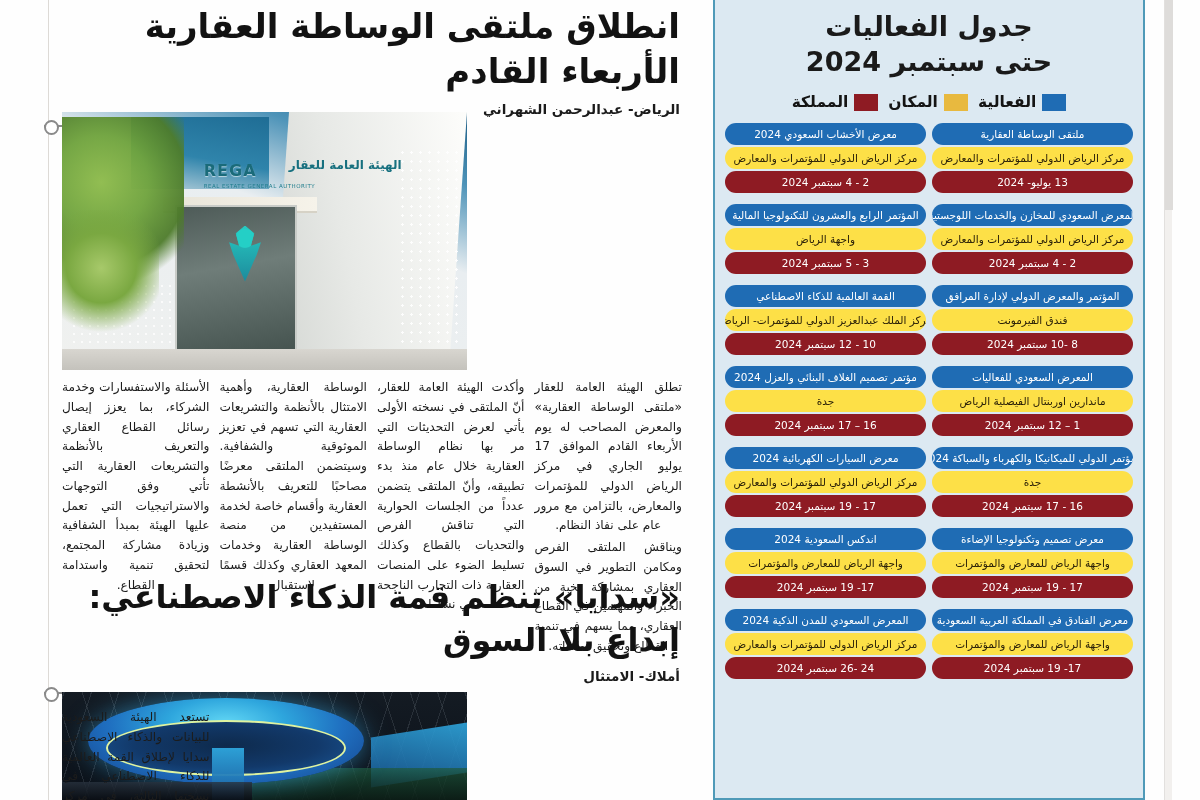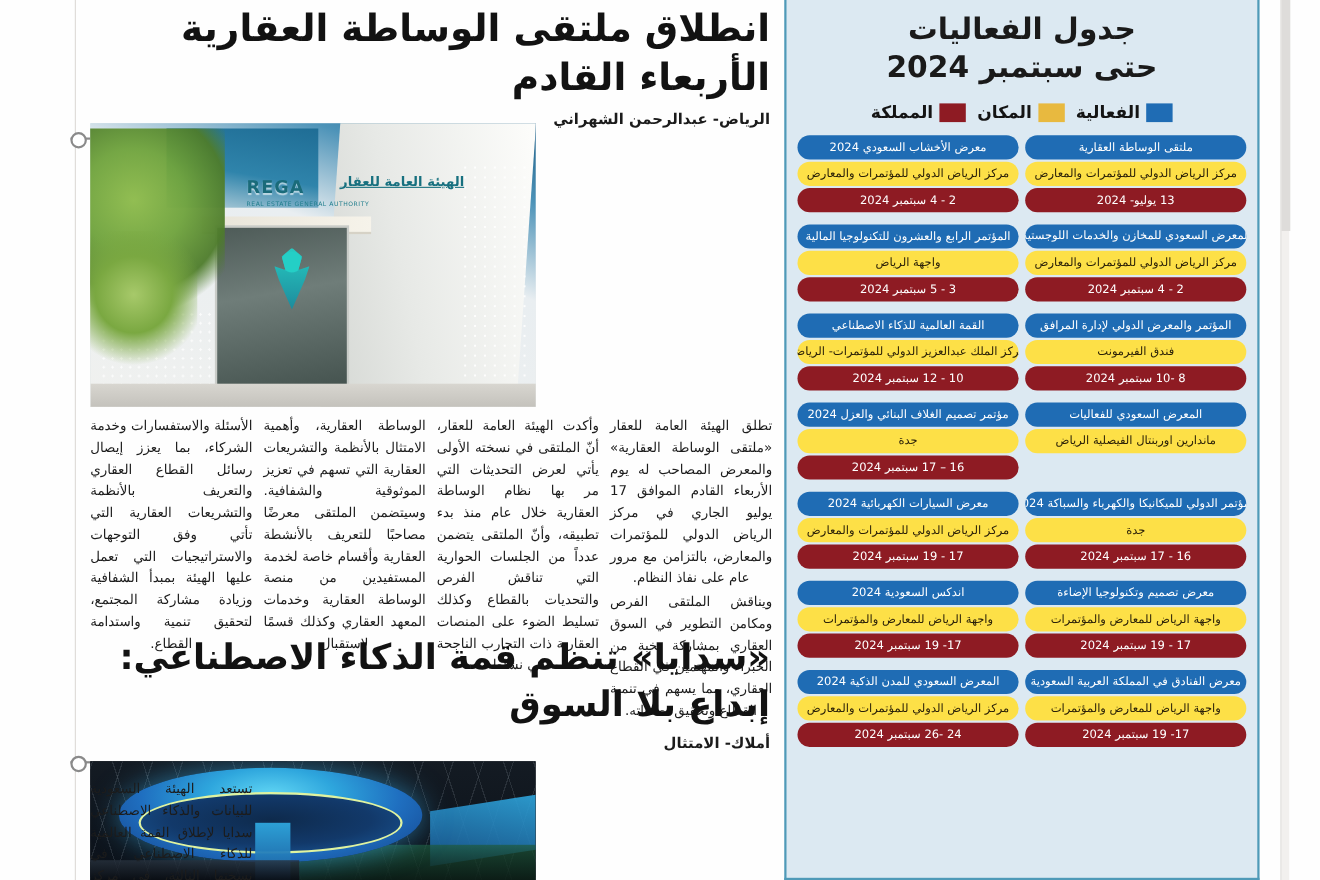--- a/index.html
+++ b/index.html
@@ -117,21 +117,20 @@
     width: 8px; height: 210px;
     background: #dedcda;
   }
 
   
   .article-area {
     position: absolute;
     top: 0; left: 0;
     width: 700px; height: 800px;
     padding: 0 16px 0 0;
-    margin-left: 20px;
   }
   .v-divider {
     position: absolute;
     top: 0; left: 48px;
     width: 1px; height: 800px;
     background: #dddad6;
   }
 
   .headline {
     font-size: 34px;
@@ -237,21 +236,21 @@
     color:#1a6b7a; font-size:16px; font-weight:bold; letter-spacing:1px;
     text-shadow:0 1px 1px rgba(255,255,255,.6);
     white-space: nowrap;
   }
   .ph1-logo-sub {
     position:absolute; top:27.5%; left:35%;
     color:#1f7d8c; font-size:5.5px; letter-spacing:.5px; white-space: nowrap;
   }
   .ph1-logo-ar {
     position:absolute; top:18%; left:56%;
-    color:#17707f; font-size:12px; font-weight:bold; white-space: nowrap; text-decoration: underline;
+    color:#17707f; font-size:12px; font-weight:bold; white-space: nowrap;
   }
   .ph1-emblem {
     position:absolute; top:44%; left:40%;
     width:42px; height:56px;
     background:
       radial-gradient(circle at 50% 22%, #24cfc6 0 9px, transparent 10px),
       linear-gradient(180deg, rgba(36,207,198,.95) 0%, rgba(20,140,160,.9) 100%);
     clip-path: polygon(50% 0%, 72% 14%, 64% 36%, 88% 30%, 78% 52%, 50% 100%, 22% 52%, 12% 30%, 36% 36%, 28% 14%);
   }
   .ph1-awning {
@@ -477,20 +476,21 @@
           <div class="event-card">
             <div class="cell title">القمة العالمية للذكاء الاصطناعي</div>
             <div class="cell venue">مركز الملك عبدالعزيز الدولي للمؤتمرات- الرياض</div>
             <div class="cell date">10 - 12 سبتمبر 2024</div>
           </div>
         </div>
         <div class="events-row">
           <div class="event-card">
             <div class="cell title">المعرض السعودي للفعاليات</div>
             <div class="cell venue">ماندارين اوربنتال الفيصلية الرياض</div>
+            <div class="cell date">1 – 12 سبتمبر 2024</div>
           </div>
           <div class="event-card">
             <div class="cell title">مؤتمر تصميم الغلاف البنائي والعزل 2024</div>
             <div class="cell venue">جدة</div>
             <div class="cell date">16 – 17 سبتمبر 2024</div>
           </div>
         </div>
         <div class="events-row">
           <div class="event-card">
             <div class="cell title">المؤتمر الدولي للميكانيكا والكهرباء والسباكة 2024</div>

